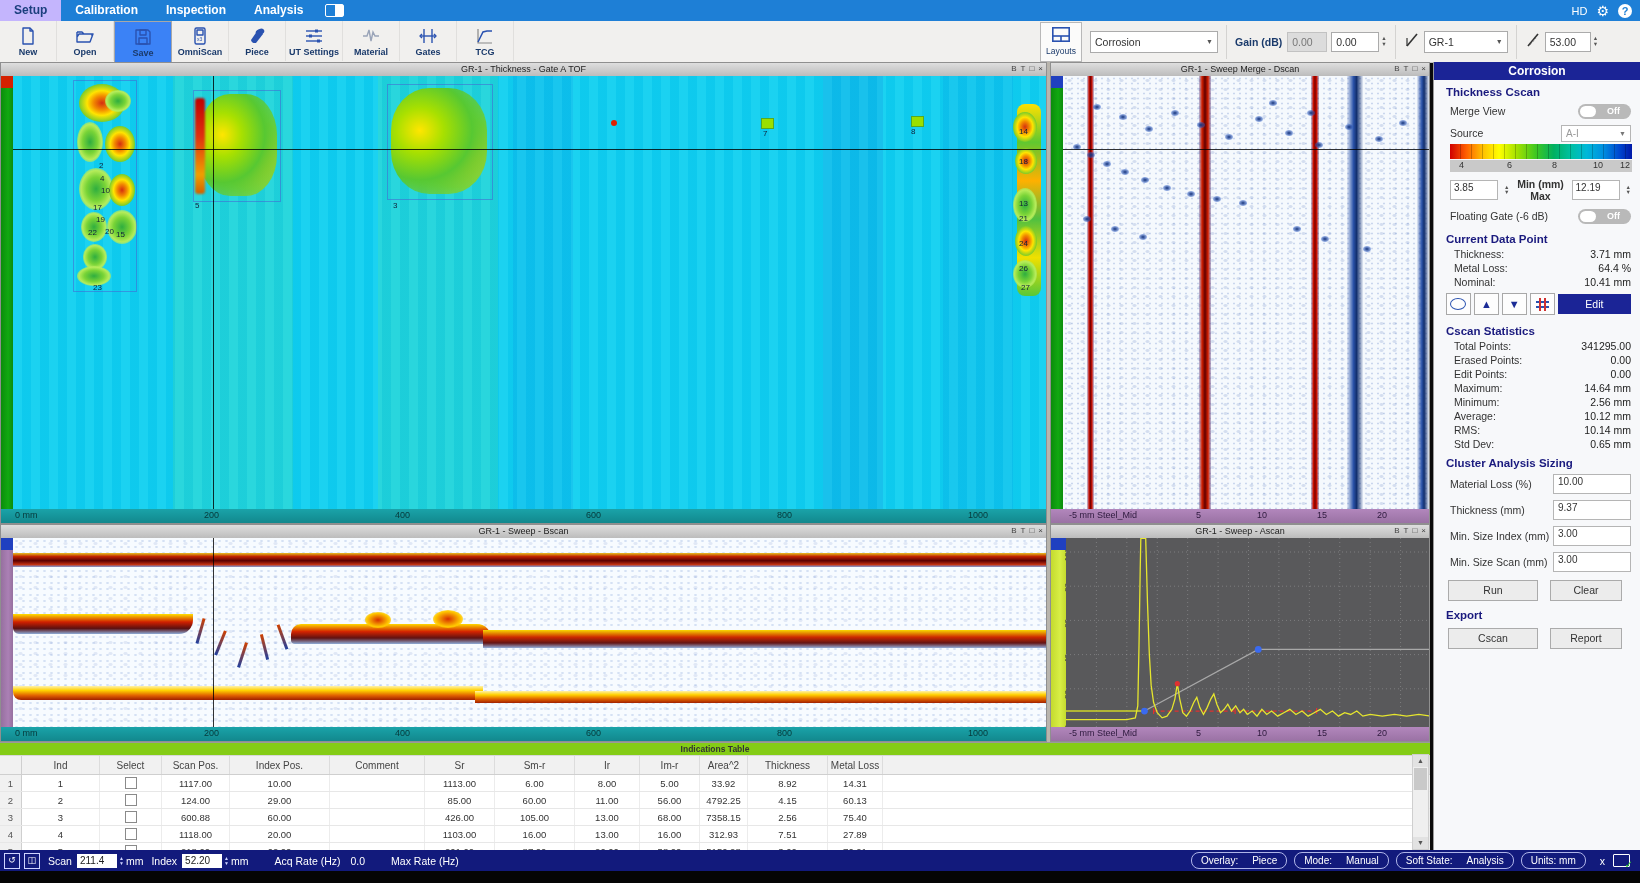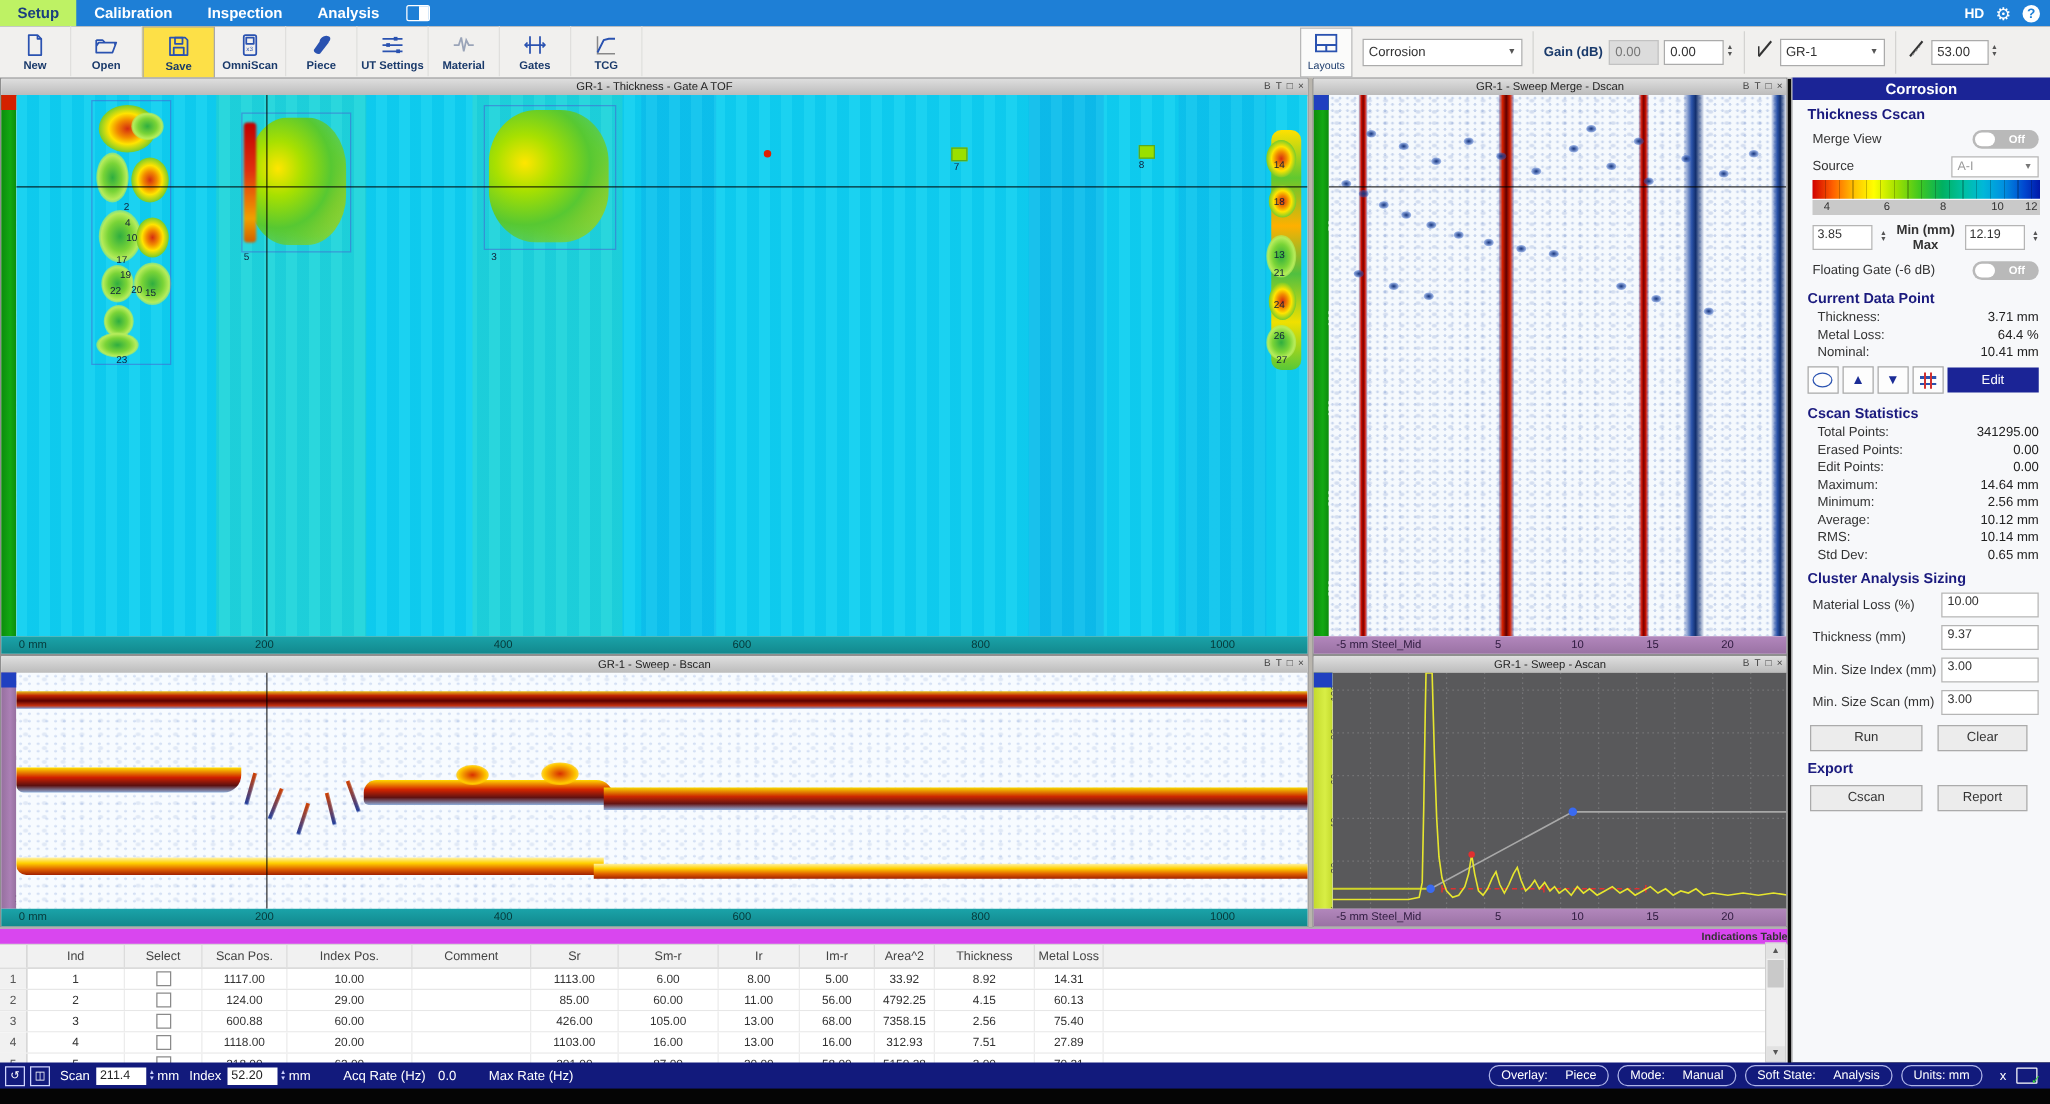--- a/index.html
+++ b/index.html
@@ -1,29 +1,29 @@
 <!DOCTYPE html>
 <html><head>
 <meta charset="utf-8">
 <style>
   html,body{margin:0;padding:0}
   body{width:1640px;height:883px;position:relative;background:#0a0a0a;font-family:"Liberation Sans",sans-serif;overflow:hidden;-webkit-font-smoothing:antialiased}
   
   .menubar{position:absolute;left:0;top:0;width:1640px;height:21px;background:#1e7fd6;display:flex;align-items:stretch}
   .menutab{padding:0 14px;font-size:12px;line-height:21px;color:#fff;font-weight:bold;cursor:default}
-  .menutab.active{background:#bef264;color:#1b3f7e}
+  .menutab.active{background:#c4b5fd;color:#1b3f7e}
   .menu-winicon{width:17px;height:11px;border:1.6px solid #fff;border-radius:2px;margin:4px 0 0 8px;background:linear-gradient(90deg,transparent 55%,#fff 55%)}
   .menubar-right{margin-left:auto;display:flex;align-items:center;gap:9px;padding-right:8px}
-  .hd-badge{color:#fff;font-weight:bold;font-size:11px}
+  .hd-badge{color:#fff;font-weight:normal;font-size:11px}
   .gear{color:#fff;font-size:14px;line-height:14px}
   .help{width:14px;height:14px;border-radius:50%;background:#fff;color:#1e7fd6;font-weight:bold;font-size:11px;text-align:center;line-height:14px}
   
   .toolbar{position:absolute;left:0;top:21px;width:1640px;height:41px;background:#f1f0ee;border-bottom:1px solid #c2c2c2;display:flex}
   .tbtn{width:56px;height:40px;display:flex;flex-direction:column;align-items:center;justify-content:center;border-right:1px solid #e0dfdd;gap:1px}
-  .tbtn.active{background:#fde047;border:1px solid #a8a8a8}
+  .tbtn.active{background:#3b82f6;border:1px solid #a8a8a8}
   .tbtn .tlabel{font-size:9px;color:#1a3a6b;font-weight:bold;white-space:nowrap}
   .tbtn svg{display:block}
   .tb-right{position:absolute;left:1040px;top:0;height:41px;display:flex;align-items:center}
   .tb-sep{width:1px;height:34px;background:#d4d3d1;margin:0 8px}
   .layouts-btn{width:40px;height:38px;border:1px solid #b8b8b8;background:#fbfbfa;display:flex;flex-direction:column;align-items:center;justify-content:center}
   .layouts-btn .tlabel{font-size:8.5px;color:#1a3a6b;font-weight:normal}
   .dd{height:20px;border:1px solid #ababab;background:#fff;font-size:10.5px;color:#333;display:flex;align-items:center;padding:0 4px;position:relative}
   .dd .caret{margin-left:auto;font-size:7px;color:#555;padding-left:6px}
   .numfield{height:18px;border:1px solid #ababab;background:#fff;font-size:10.5px;color:#333;display:flex;align-items:center;padding:0 4px}
   .numfield.disabled{background:#dcdcdc;color:#777;border-color:#c2c2c2}
@@ -73,21 +73,21 @@
   .d-red-thick{background:linear-gradient(90deg,rgba(20,60,180,.3),#d42000 25%,#600000 50%,#d42000 75%,rgba(20,60,180,.3))}
   .d-blue{background:linear-gradient(90deg,rgba(30,60,160,.08),#2a52a8 40%,#122f6e 60%,rgba(30,60,160,.08))}
   .d-spot{position:absolute;width:8px;height:6px;border-radius:50%;background:radial-gradient(#16357e,rgba(40,90,200,.45) 65%,rgba(0,0,0,0))}
   
   .bs-bg{position:absolute;inset:0;background:#f7fbff}
   .bs-bg::before{content:"";position:absolute;inset:0;background-image:radial-gradient(rgba(90,130,205,.22) 1px,transparent 1.5px),radial-gradient(rgba(60,100,180,.12) 1.5px,transparent 2.6px);background-size:7px 6px,15px 11px}
   .b-band{position:absolute;filter:blur(.4px)}
   .b-echo{position:absolute;width:3px;height:26px;background:linear-gradient(#d04000,#2040a0);filter:blur(.6px)}
   
   .ind-table{position:absolute;left:0;top:742px;width:1430px;height:108px;background:#fff;border-top:1px solid #9a9a9a;overflow:hidden}
-  .ind-title{height:12px;background:#d946ef;border-bottom:1px solid #d8d8d8;font-size:8.5px;color:#333;text-align:right;line-height:12px;font-weight:bold}
+  .ind-title{height:12px;background:#84cc16;border-bottom:1px solid #d8d8d8;font-size:8.5px;color:#333;text-align:center;line-height:12px;font-weight:bold}
   .thead{display:flex;height:18px;background:#f1f1f1;border-bottom:1px solid #cfcfcf}
   .thead .cell{font-size:10px;color:#444;border-right:1px solid #dcdcdc;display:flex;align-items:center;justify-content:center;box-sizing:border-box}
   .trows{overflow:hidden;height:78px}
   .trow{display:flex;height:16px;border-bottom:1px solid #e7e7e7;background:#fff}
   .trow .cell{font-size:9.5px;color:#333;border-right:1px solid #ececec;display:flex;align-items:center;justify-content:center;box-sizing:border-box}
   .trow .cell.rownum,.thead .cell.rownum{background:#f1f1f1;color:#555;border-right:1px solid #cfcfcf}
   .cbx{width:10px;height:10px;border:1px solid #8a8a8a;background:#fff}
   .vscroll{position:absolute;left:1412px;top:754px;width:17px;height:96px;background:#efefef;border:1px solid #cfcfcf;box-sizing:border-box}
   .vscroll .arr{position:absolute;left:0;width:15px;height:12px;font-size:7px;color:#555;text-align:center;line-height:12px;background:#e2e2e2}
   .vscroll .thumb{position:absolute;left:1px;top:13px;width:13px;height:22px;background:#c9c9c9}

